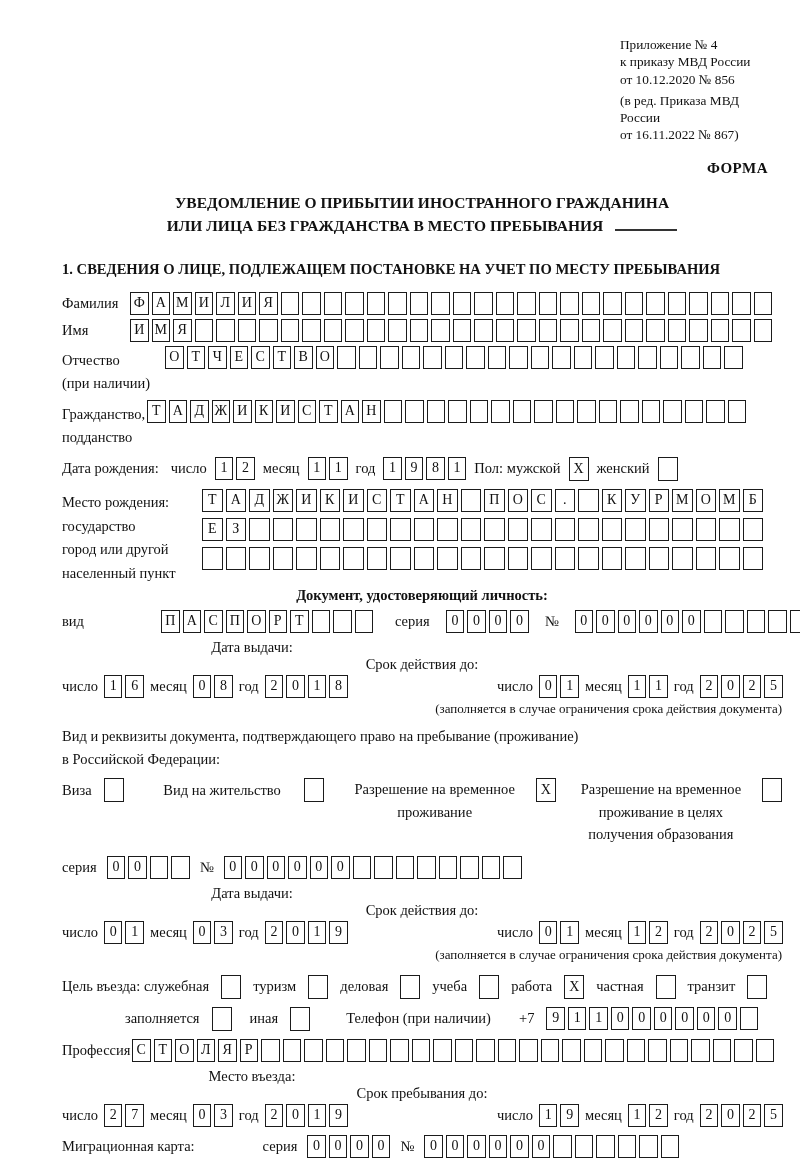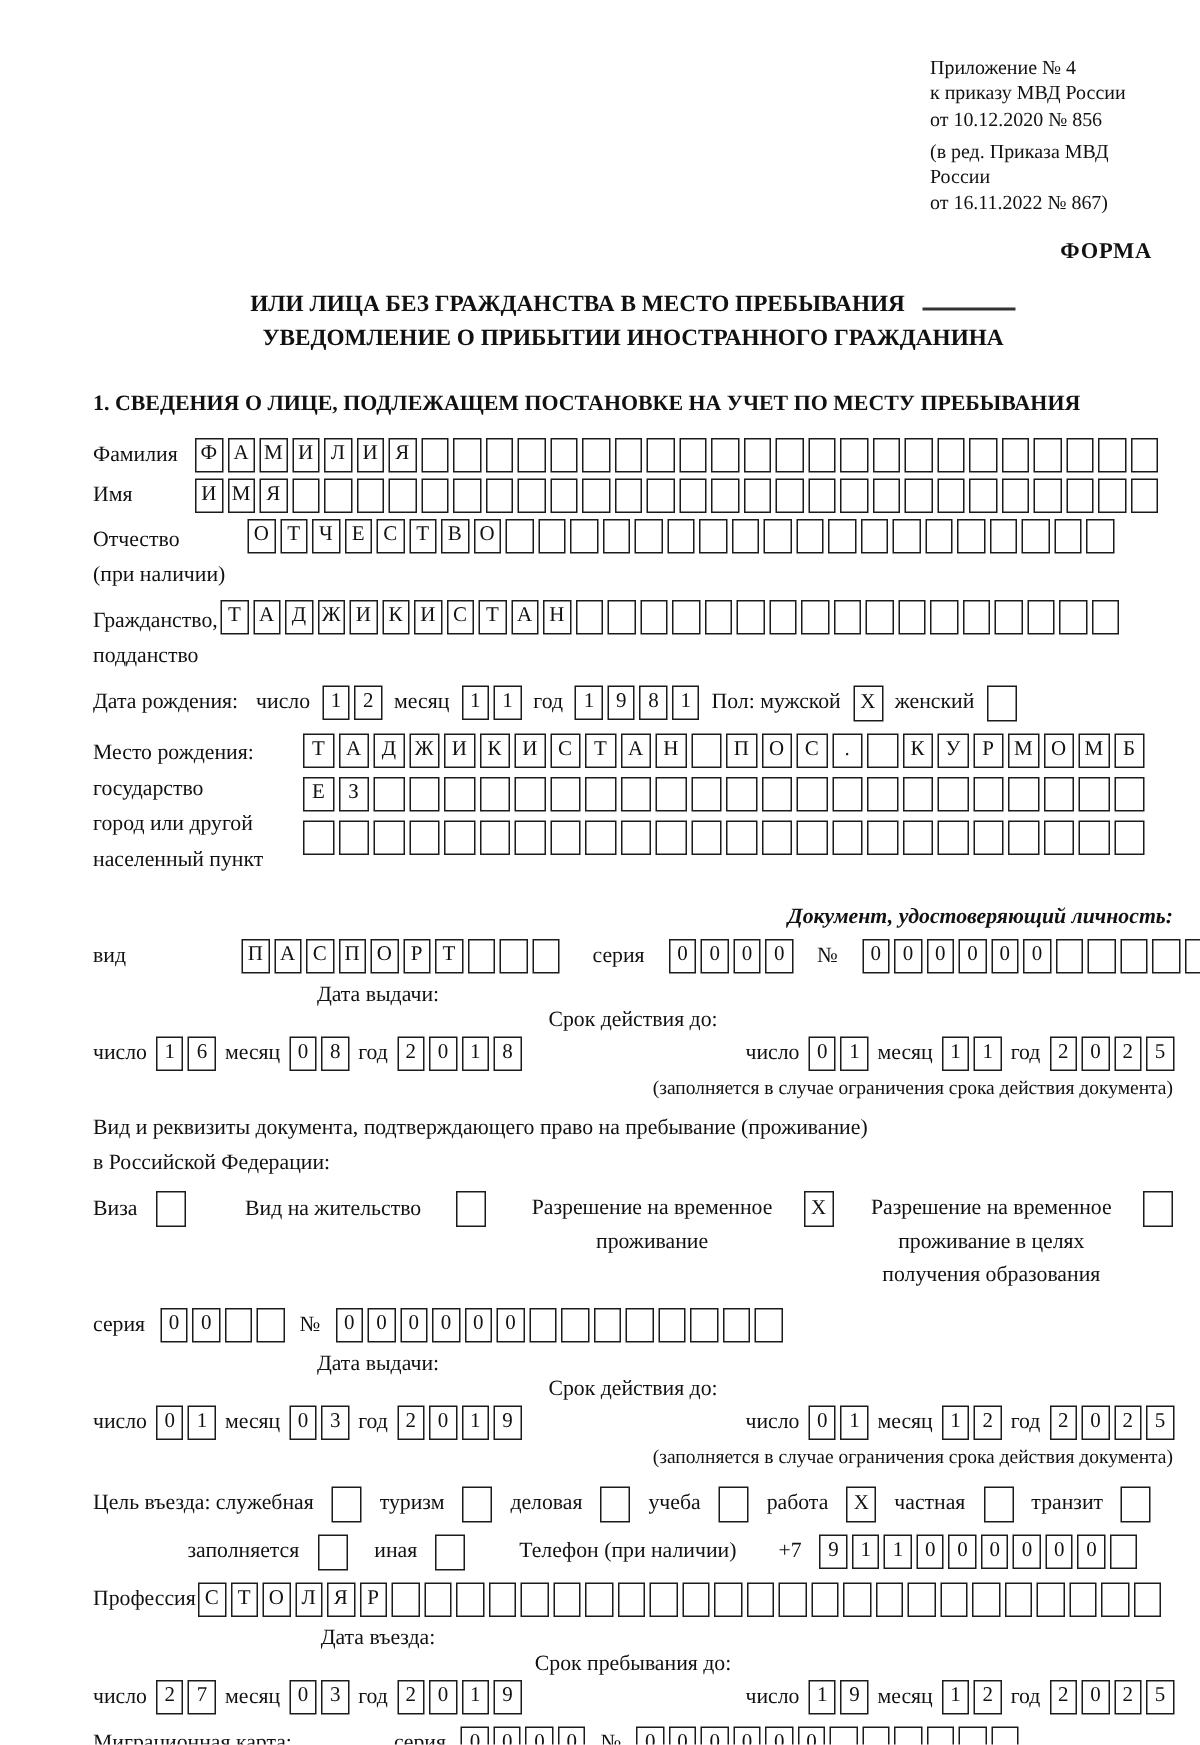--- a/index.html
+++ b/index.html
@@ -34,21 +34,21 @@
   .frow { display:flex; align-items:flex-start; margin-top:4px; }
   .frow.center { align-items:center; }
   .lbl { padding-top:3px; flex:none; }
   .w68 { width:68px; } .w103 { width:103px; } .w85 { width:85px; } .w70 { width:70px; } .w83 { width:83px; }
   .stack { line-height:1.6; }
 
   .bp-block { display:flex; margin-top:8px; }
   .bp-labels { width:140px; flex:none; line-height:1.63; padding-top:2px; }
   .bp-cells > .cells { margin-bottom:6px; }
 
-  .doc-head { text-align:right; font-weight:bold; margin-top:18px;font-style:italic; }
+  .doc-head { text-align:center; font-weight:bold; margin-top:2px; }
 
   .dhead { display:flex; margin-top:6px;flex-direction:column; }
   .dhead .hl { width:380px; text-align:center; flex:none; }
   .dhead .hr { flex:1; text-align:center; }
   .dbody { display:flex; align-items:center; margin-top:2px; }
   .dbody .gl { width:380px; flex:none; display:flex; align-items:center; gap:6px; }
   .dbody .gr { flex:1; display:flex; align-items:center; gap:6px; padding-left:55px; }
   .dnote { text-align:right; font-size:13px; margin-top:3px; }
 
   .plain { margin-top:8px; line-height:1.55; }
@@ -73,24 +73,24 @@
     <div>к приказу МВД России</div>
     <div>от 10.12.2020 № 856</div>
     <div class="gap"></div>
     <div>(в ред. Приказа МВД России</div>
     <div>от 16.11.2022 № 867)</div>
   </div>
 
   <div class="forma">ФОРМА</div>
 
   <div class="title">
+    <div>УВЕДОМЛЕНИЕ О ПРИБЫТИИ ИНОСТРАННОГО ГРАЖДАНИНА</div>
     <div>
       <span>ИЛИ ЛИЦА БЕЗ ГРАЖДАНСТВА В МЕСТО ПРЕБЫВАНИЯ</span><span class="uline"></span>
     </div>
-    <div>УВЕДОМЛЕНИЕ О ПРИБЫТИИ ИНОСТРАННОГО ГРАЖДАНИНА</div>
   </div>
 
   <div class="sec-head">1. СВЕДЕНИЯ О ЛИЦЕ, ПОДЛЕЖАЩЕМ ПОСТАНОВКЕ НА УЧЕТ ПО МЕСТУ ПРЕБЫВАНИЯ</div>
 
   <div class="frow">
     <span class="lbl w68">Фамилия</span>
     <span class="cells">
         <span class="cell">Ф</span>
         <span class="cell">А</span>
         <span class="cell">М</span>
@@ -626,21 +626,21 @@
         <span class="cell"></span>
         <span class="cell"></span>
         <span class="cell"></span>
         <span class="cell"></span>
         <span class="cell"></span>
         <span class="cell"></span>
       </span>
   </div>
 
   <div class="dhead">
-    <span class="hl">Дата въезда:</span>
+    <span class="hl">Место въезда:</span>
     <span class="hr">Срок пребывания до:</span>
   </div>
   <div class="dbody">
     <span class="gl">
       <span>число</span>
       <span class="cells">
           <span class="cell">2</span>
           <span class="cell">7</span>
         </span>
       <span>месяц</span>

